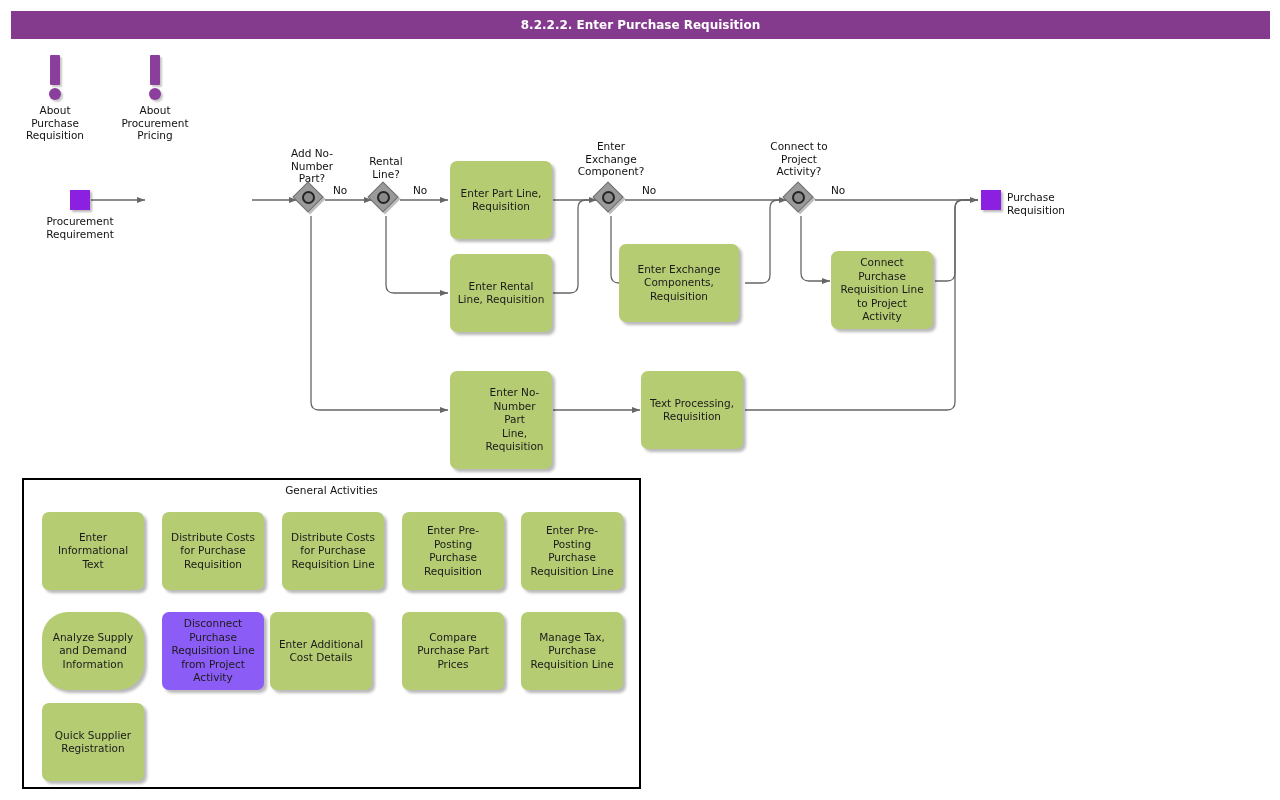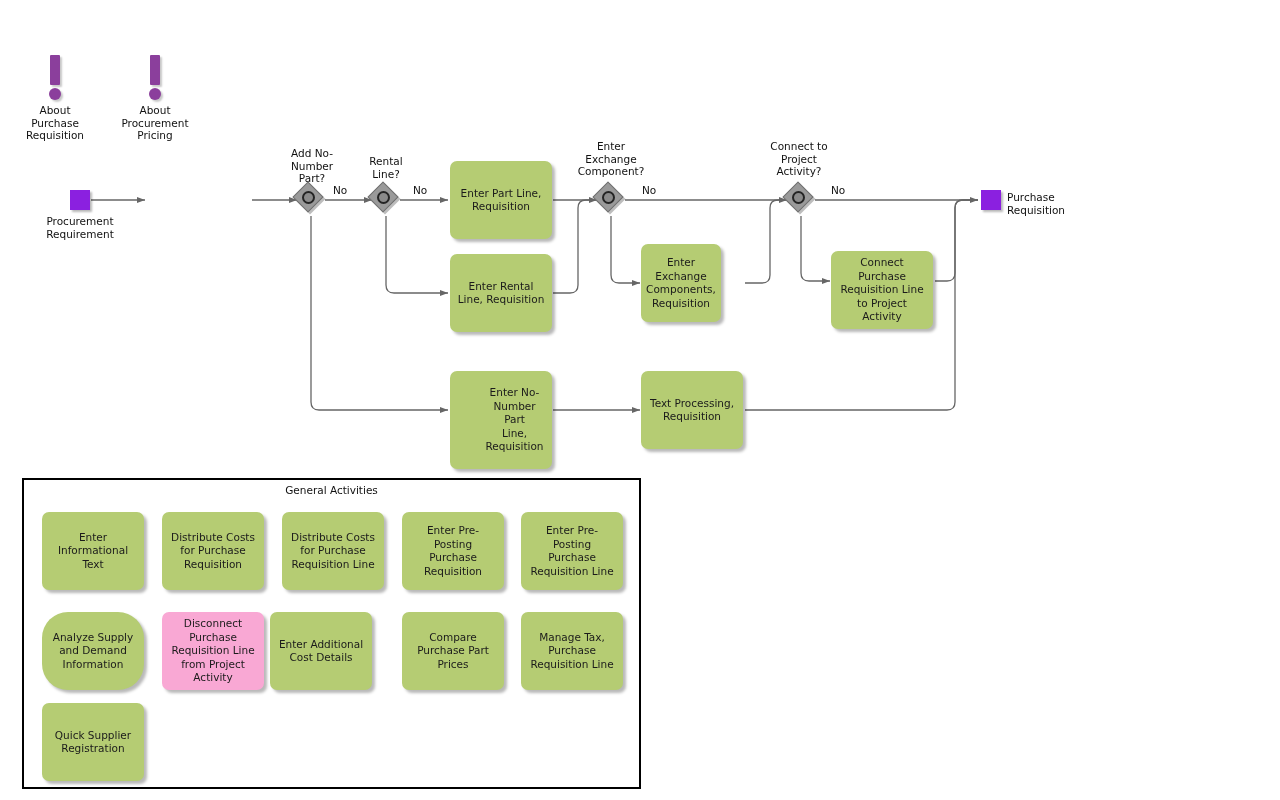--- a/index.html
+++ b/index.html
@@ -162,20 +162,23 @@
     font-size: 10.5px;
     color: #111111;
     font-family: "DejaVu Sans", sans-serif;
   }
 </style>
 </head>
 <body>
 
 <div id="canvas">
 
+  <div id="title-bar" style="background: rgb(132, 59, 142);">
+    <span>8.2.2.2. Enter Purchase Requisition</span>
+  </div>
 
   <svg id="wires" xmlns="http://www.w3.org/2000/svg" viewBox="0 0 1280 800">
     <defs>
       <marker id="arrow" viewBox="0 0 10 10" refX="9" refY="5" markerWidth="7" markerHeight="7" orient="auto-start-reverse">
         <path d="M 0 1.5 L 9 5 L 0 8.5 z" fill="#666666"></path>
       </marker>
     </defs>
     <g fill="none" stroke="#666666" stroke-width="1.3">
 
       <path d="M 91 200 L 145 200" marker-end="url(#arrow)"></path>
@@ -233,21 +236,21 @@
   </div>
 
   <div class="task" style="left: 450px; top: 254px; width: 102px; height: 78px; background: rgb(181, 204, 115);">
     <span>Enter Rental<br>Line, Requisition</span>
   </div>
 
   <div class="task" style="left: 450px; top: 371px; width: 102px; height: 98px; background: rgb(181, 204, 115); padding-left: 32px;">
     <span>Enter No-<br>Number Part<br>Line, Requisition</span>
   </div>
 
-  <div class="task" style="left: 641px; top: 244px; width: 80px; height: 78px; background: rgb(181, 204, 115);">
+  <div class="task" style="left: 619px; top: 244px; width: 120px; height: 78px; background: rgb(181, 204, 115);">
     <span>Enter Exchange<br>Components,<br>Requisition</span>
   </div>
 
   <div class="task" style="left: 641px; top: 371px; width: 102px; height: 78px; background: rgb(181, 204, 115);">
     <span>Text Processing,<br>Requisition</span>
   </div>
 
   <div class="task" style="left: 831px; top: 241px; width: 102px; height: 78px; background: rgb(181, 204, 115); margin-top: 10px;">
     <span>Connect<br>Purchase<br>Requisition Line<br>to Project<br>Activity</span>
   </div>
@@ -302,21 +305,21 @@
     <div class="task" style="left: 378px; top: 32px; width: 102px; height: 78px; background: rgb(181, 204, 115);">
       <span>Enter Pre-<br>Posting<br>Purchase<br>Requisition</span>
     </div>
     <div class="task" style="left: 497px; top: 32px; width: 102px; height: 78px; background: rgb(181, 204, 115);">
       <span>Enter Pre-<br>Posting<br>Purchase<br>Requisition Line</span>
     </div>
 
     <div class="task" style="left: 18px; top: 132px; width: 102px; height: 78px; background: rgb(181, 204, 115); border-radius: 26px;">
       <span>Analyze Supply<br>and Demand<br>Information</span>
     </div>
-    <div class="task" style="left: 138px; top: 132px; width: 102px; height: 78px; background: #f9a8d4;">
+    <div class="task" style="left: 138px; top: 132px; width: 102px; height: 78px; background: #8b5cf6;">
       <span>Disconnect<br>Purchase<br>Requisition Line<br>from Project<br>Activity</span>
     </div>
     <div class="task" style="left: 246px; top: 132px; width: 102px; height: 78px; background: rgb(181, 204, 115);">
       <span>Enter Additional<br>Cost Details</span>
     </div>
     <div class="task" style="left: 378px; top: 132px; width: 102px; height: 78px; background: rgb(181, 204, 115);">
       <span>Compare<br>Purchase Part<br>Prices</span>
     </div>
     <div class="task" style="left: 497px; top: 132px; width: 102px; height: 78px; background: rgb(181, 204, 115);">
       <span>Manage Tax,<br>Purchase<br>Requisition Line</span>

